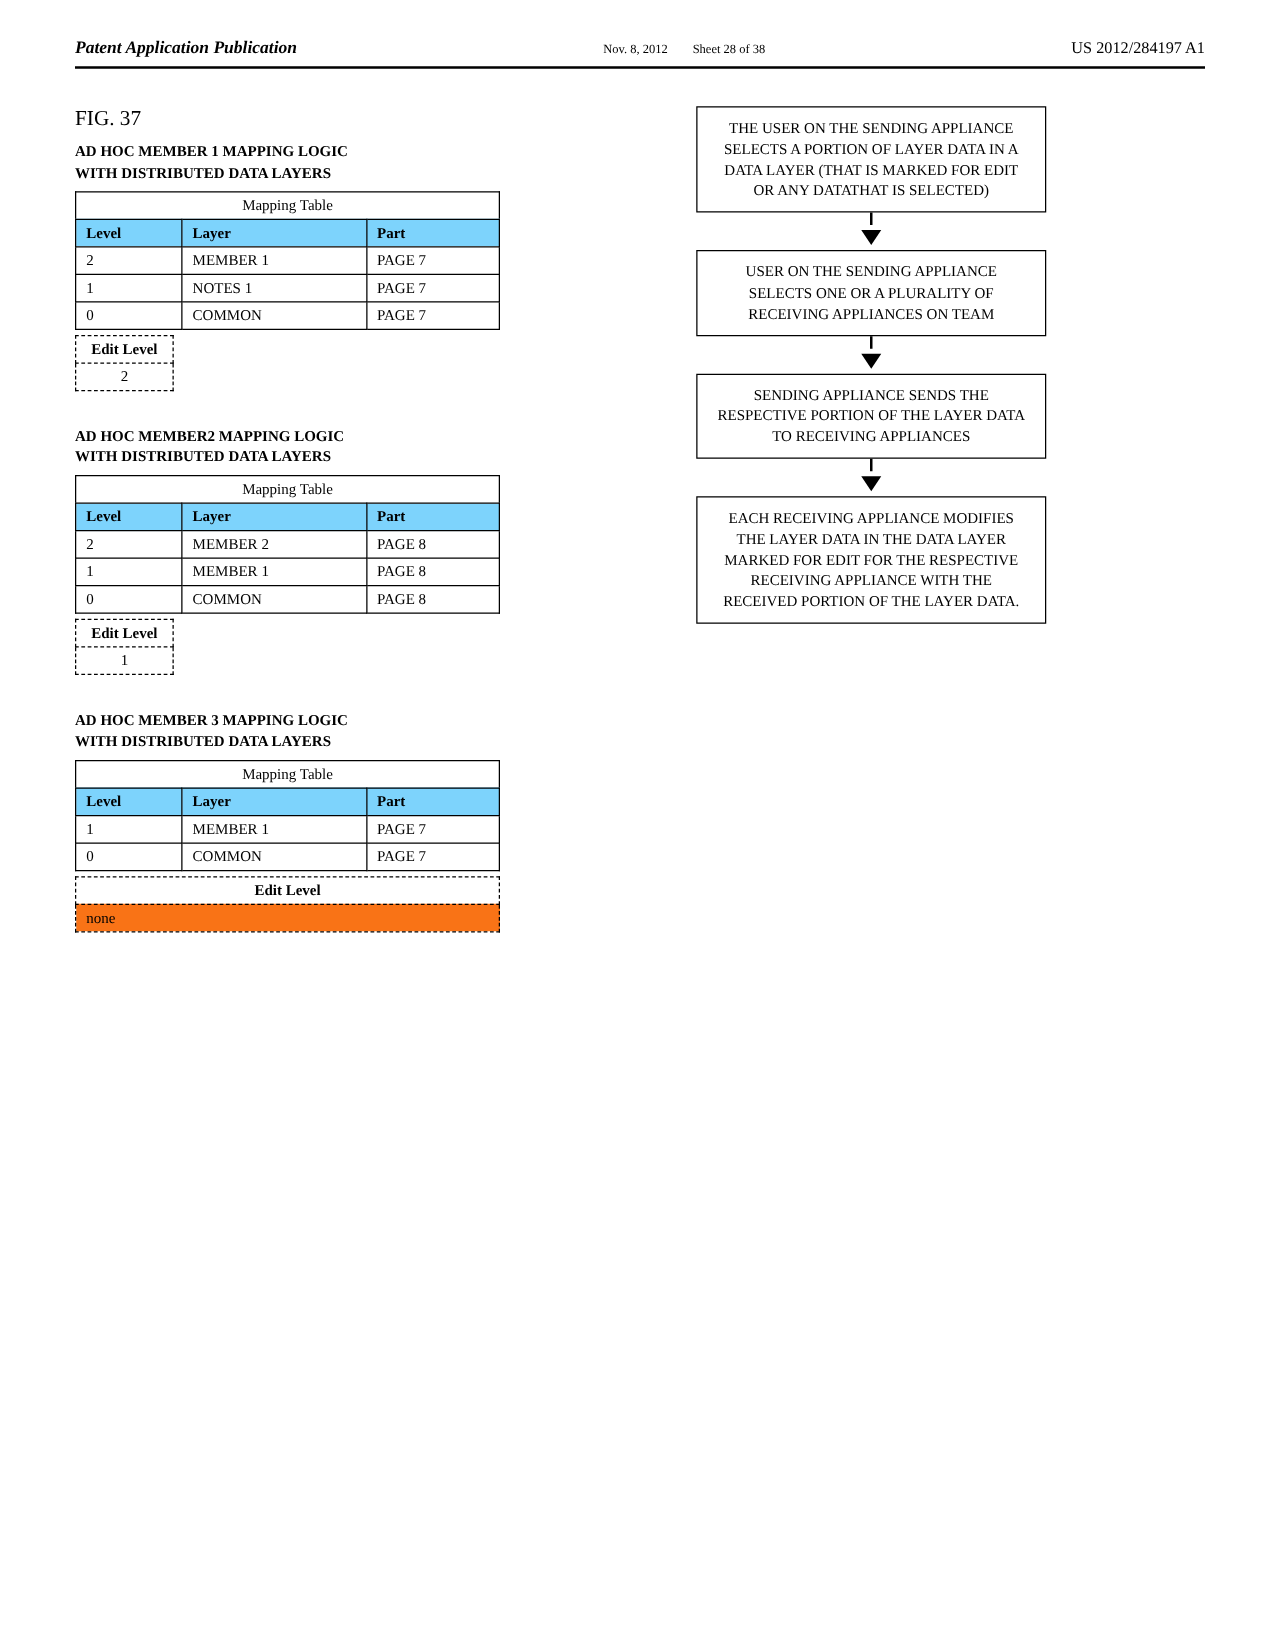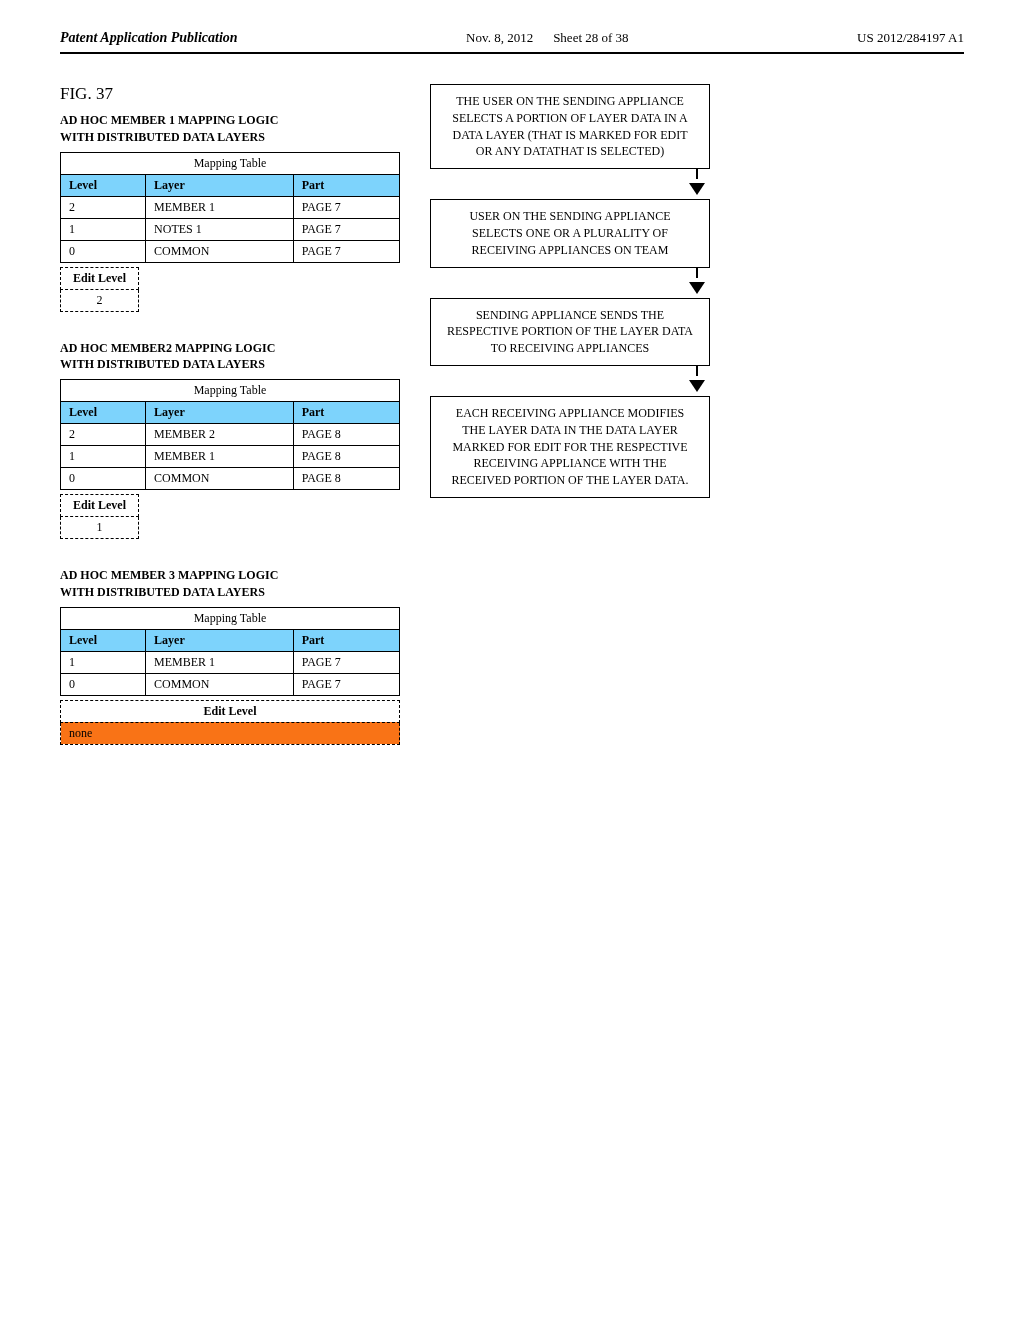--- a/index.html
+++ b/index.html
@@ -28,21 +28,21 @@
       border-bottom: 2px solid #000;
       padding-bottom: 6px;
       margin-bottom: 30px;
     }
     .header-left {
       font-weight: bold;
       font-size: 14px;
       font-style: italic;
     }
     .header-center {
-      font-size: 13px;
+      font-size: 10px;
       display: flex;
       gap: 20px;
     }
     .header-right {
       font-size: 13px;
     }
 
     
     .main-content {
       display: flex;
@@ -145,21 +145,21 @@
       border: 1px dashed #000;
       padding: 3px 8px;
       text-align: left;
       background: #f97316;
     }
 
     
     .flowchart {
       display: flex;
       flex-direction: column;
-      align-items: flex-start;
+      align-items: center;
       gap: 0;
     }
 
     .flow-box {
       border: 1px solid #000;
       padding: 8px 12px;
       text-align: center;
       font-size: 12px;
       width: 280px;
       line-height: 1.4;

